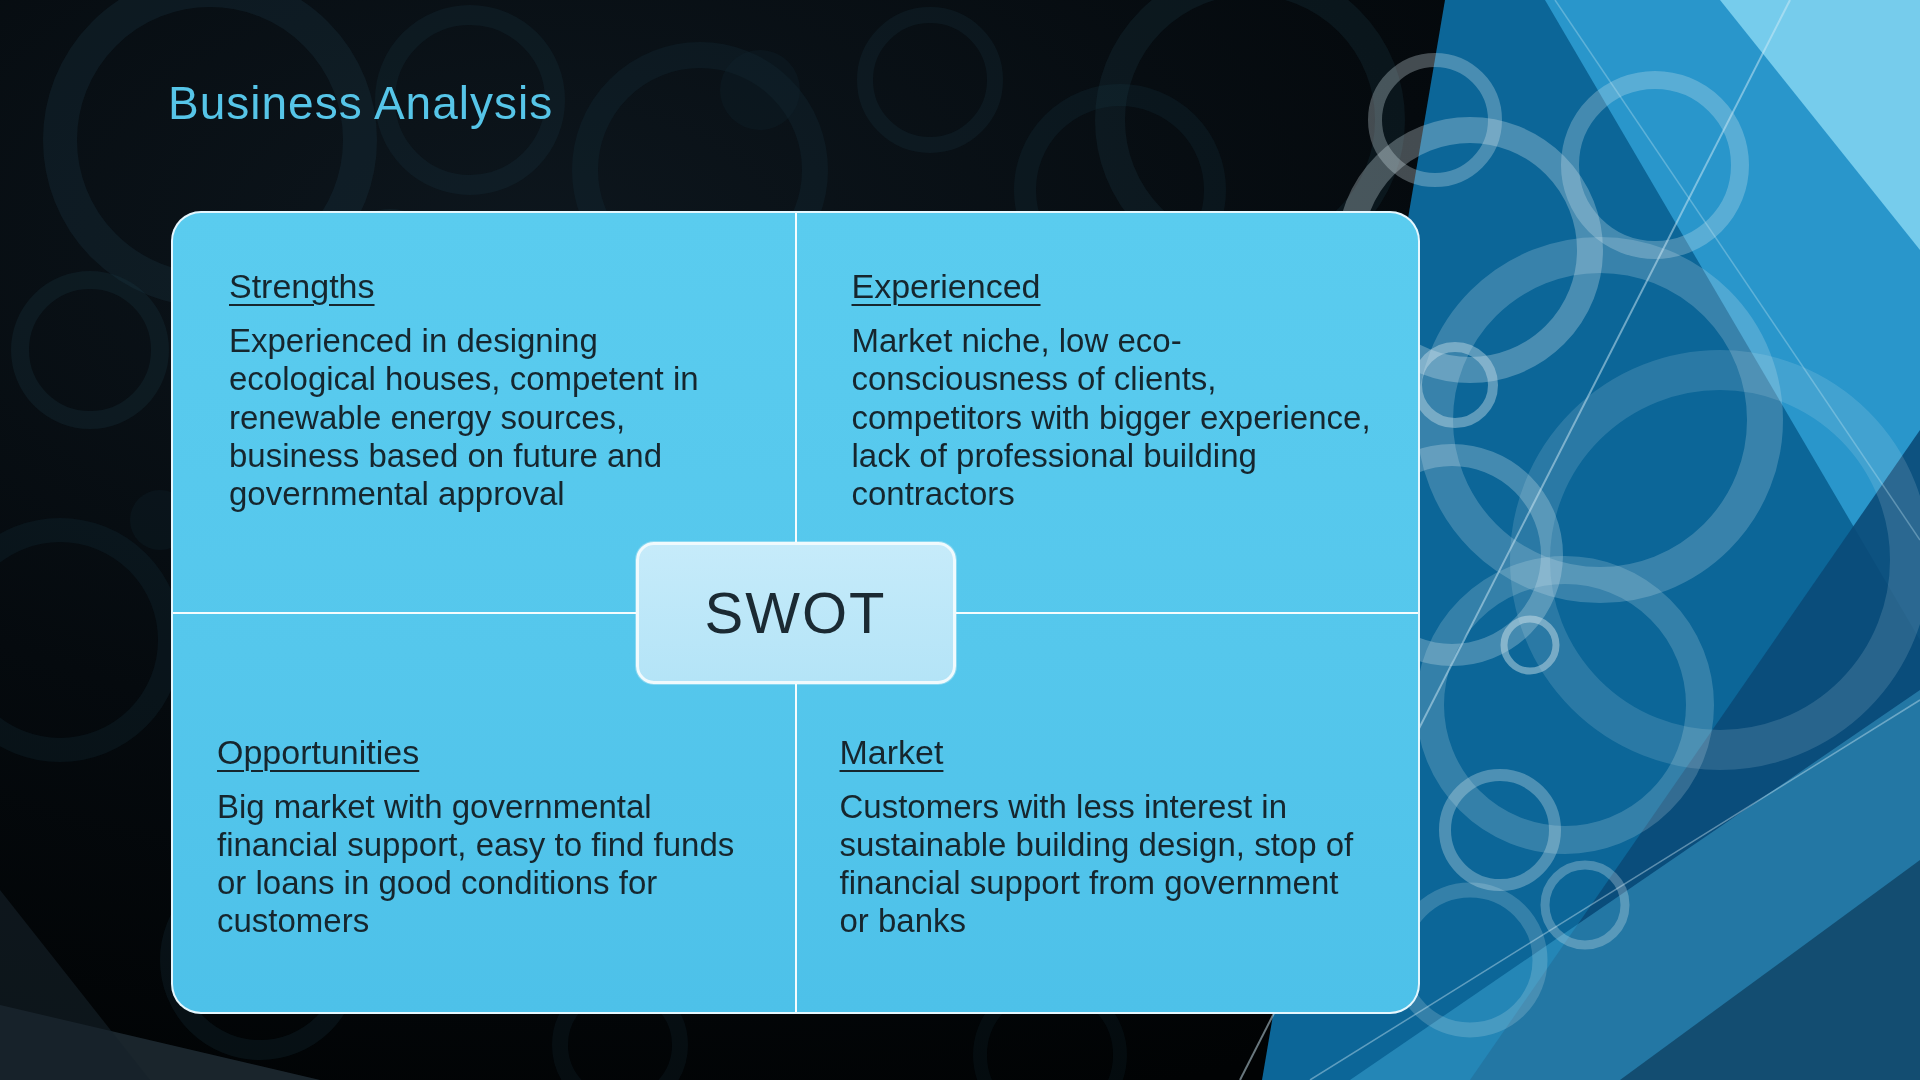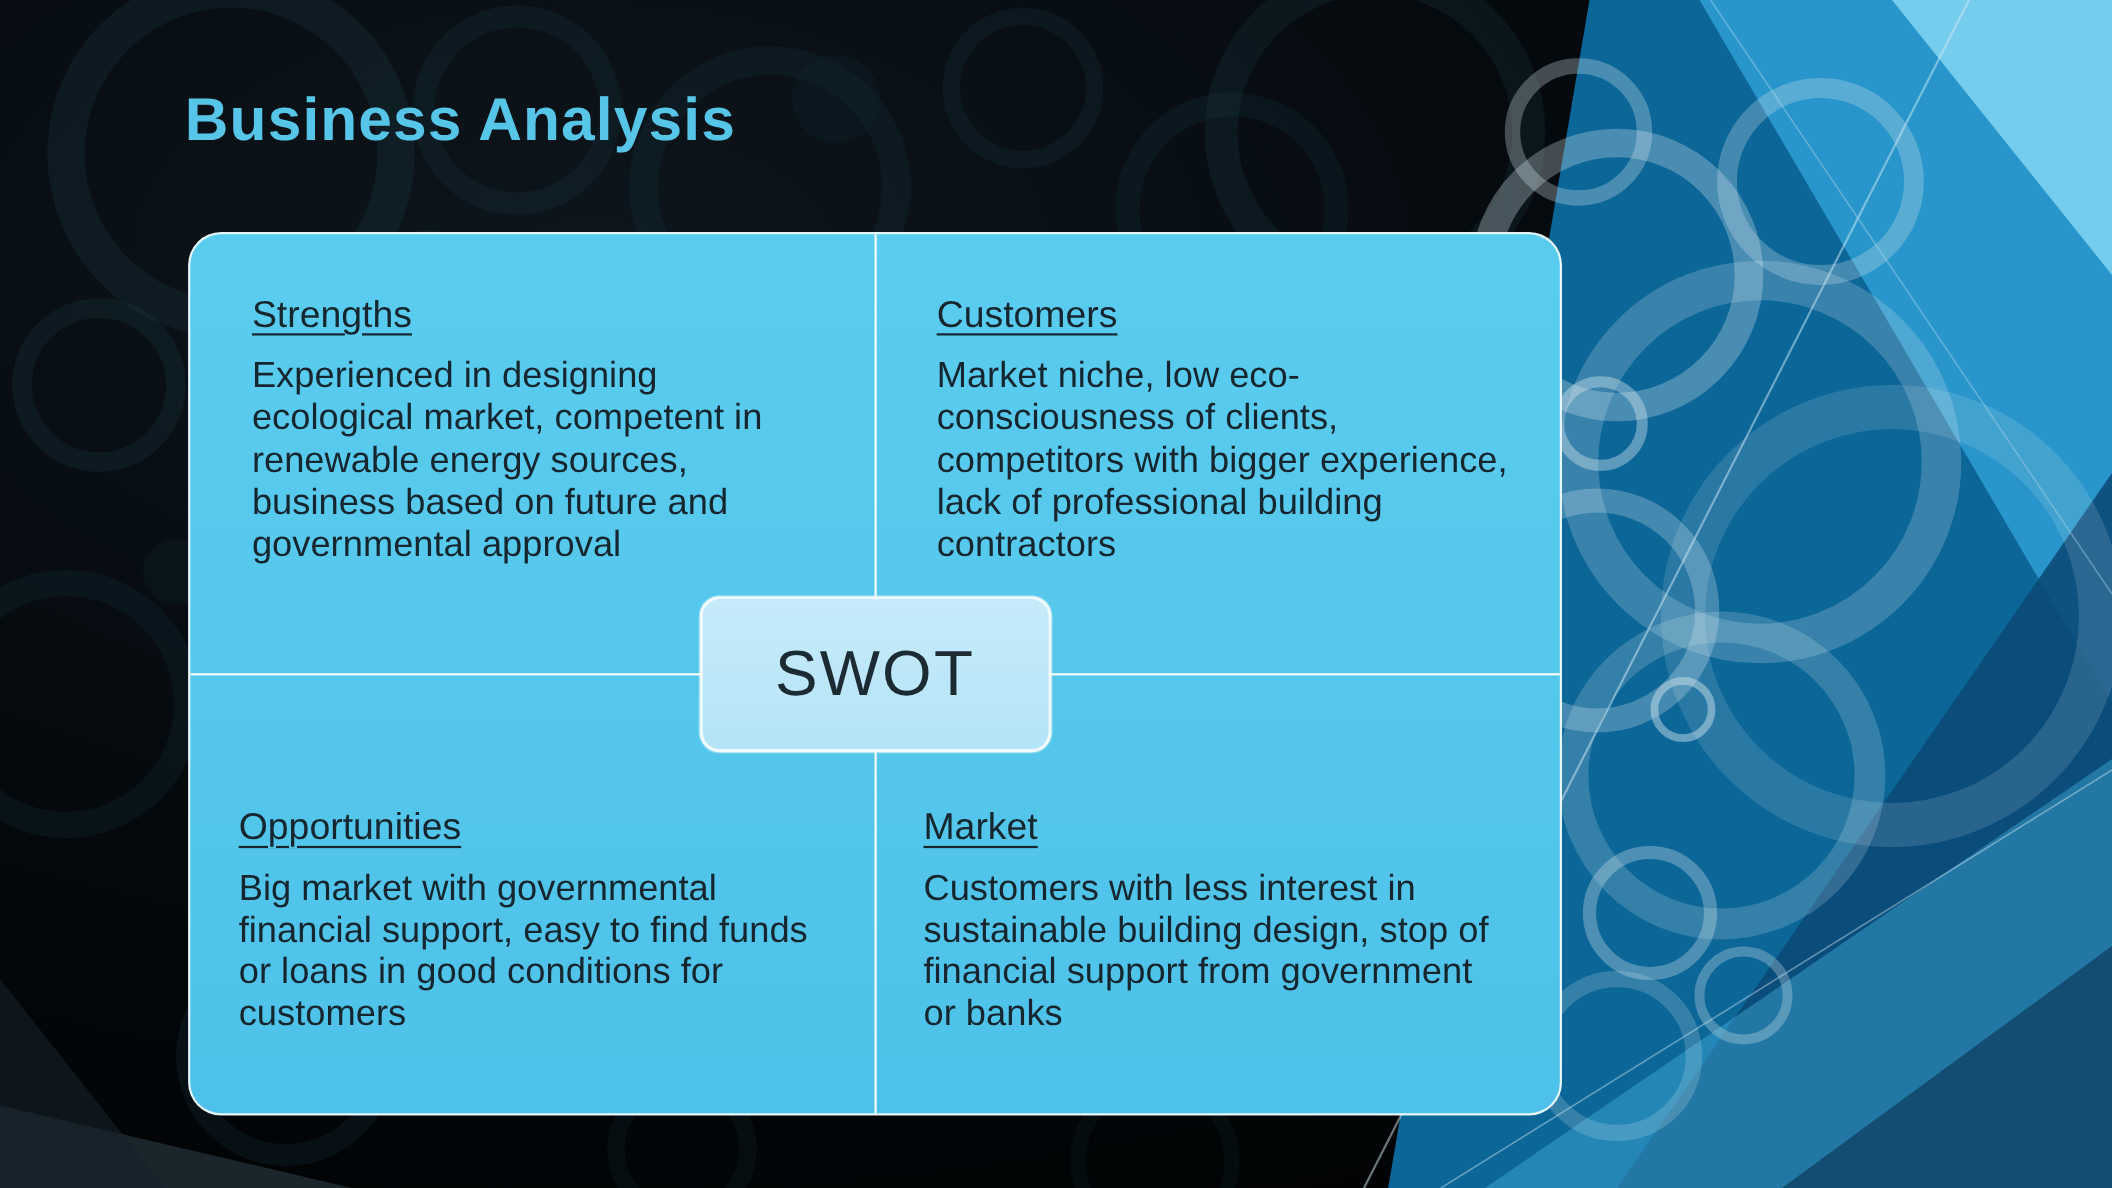--- a/index.html
+++ b/index.html
@@ -18,22 +18,22 @@
     background:var(--background);
     font-family:"Liberation Sans", sans-serif;
   }
   .slide{position:absolute;inset:0;}
   svg.bg{position:absolute;inset:0;display:block;}
 
   .title{
     position:absolute;
     left:168px;
     top:76px;
-    font-size:55px;
-    font-weight:700;
+    font-size:46px;
+    font-weight:400;
     letter-spacing:1px;
     color:var(--title-text);
   }
 
   .panel{
     position:absolute;
     left:171px;
     top:211px;
     width:1249px;
     height:803px;
@@ -172,25 +172,25 @@
       <polygon points="0,890 150,1080 0,1080" fill="#15222a" opacity="0.60"></polygon>
     </g>
   </svg>
 
   <h1 class="title">Business Analysis</h1>
 
   <div class="panel">
 
     <div class="cell cell-tl">
       <h2 class="q-heading">Strengths</h2>
-      <p class="q-body">Experienced in designing ecological market, competent in renewable energy sources, business based on future and governmental approval</p>
+      <p class="q-body">Experienced in designing ecological houses, competent in renewable energy sources, business based on future and governmental approval</p>
     </div>
 
     <div class="cell cell-tr">
-      <h2 class="q-heading">Customers</h2>
+      <h2 class="q-heading">Experienced</h2>
       <p class="q-body">Market niche, low eco-consciousness of clients, competitors with bigger experience, lack of professional building contractors</p>
     </div>
 
     <div class="cell cell-bl">
       <h2 class="q-heading">Opportunities</h2>
       <p class="q-body">Big market with governmental financial support, easy to find funds or loans in good conditions for customers</p>
     </div>
 
     <div class="cell cell-br">
       <h2 class="q-heading">Market</h2>

